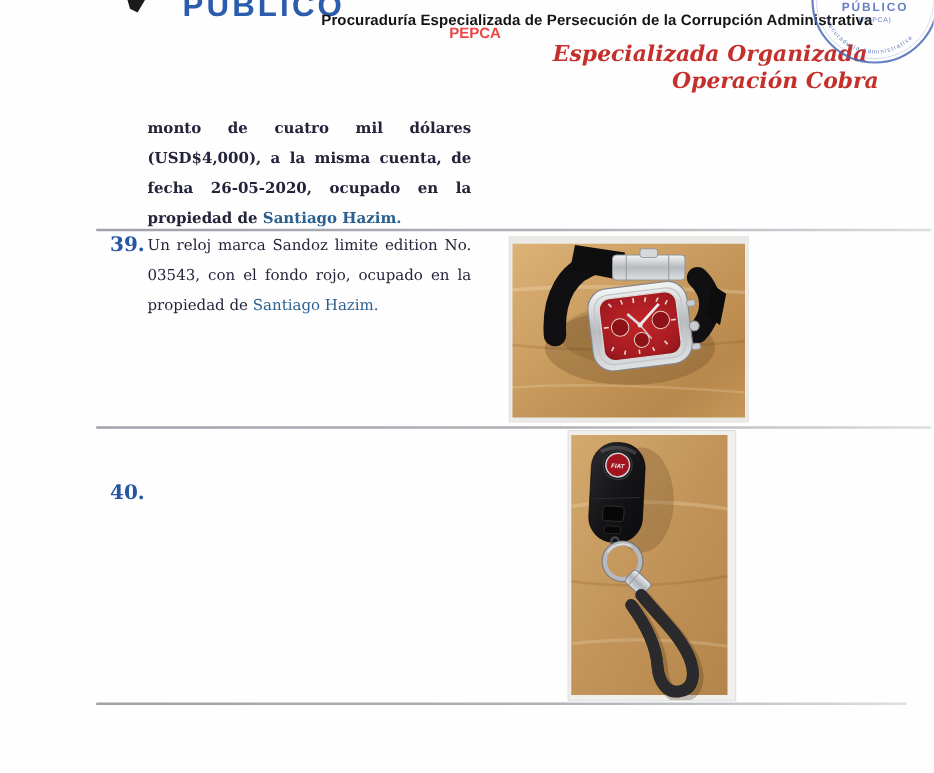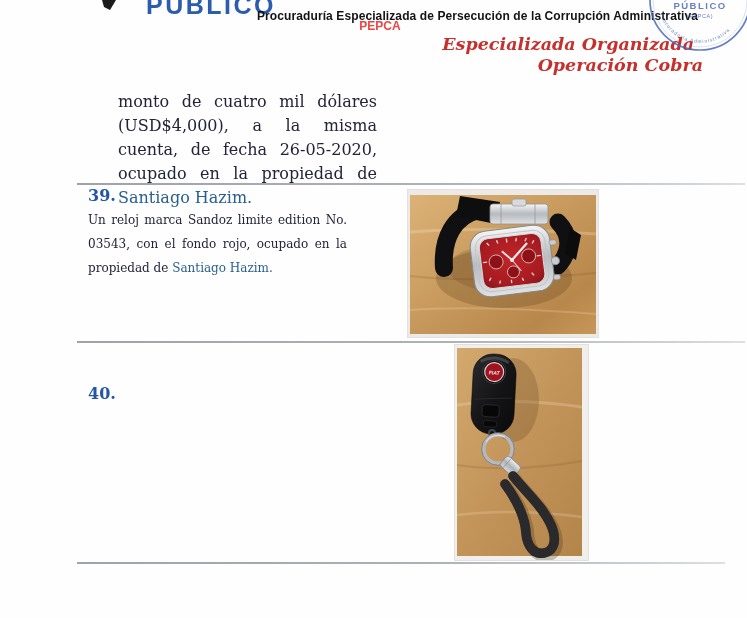--- a/index.html
+++ b/index.html
@@ -46,23 +46,23 @@
     position:absolute; height:1.5px;
     background:linear-gradient(to right,#9fa3a9 0%,#aeb1b6 55%,#c9ccd0 85%,#dddfe2 100%);
   }
   .rule.r1 { left:77px; top:183px; width:668px; }
   .rule.r2 { left:77px; top:341px; width:668px; }
   .rule.r3 { left:77px; top:562px; width:648px; }
 
   
   .intro {
     position:absolute; left:118px; top:90px; width:259px;
-    font-size:16px; line-height:24px; text-align:justify;
-  }
-  .item { position:absolute; left:88px; display:flex;flex-direction:column; }
+    font-size:12px; line-height:24px; text-align:justify;font-weight:bold;
+  }
+  .item { position:absolute; left:88px; display:flex; }
   .item.i39 { top:184px; }
   .item.i40 { top:342px;margin-top:40px; }
   .item-num {
     width:30px; flex-shrink:0;
     font-weight:bold; color:#2456a4; font-size:16px; line-height:24px;
   }
   .item-text {
     width:259px; font-size:12px; line-height:24px; text-align:justify;
   }
   .name { color:#2a6090; }

